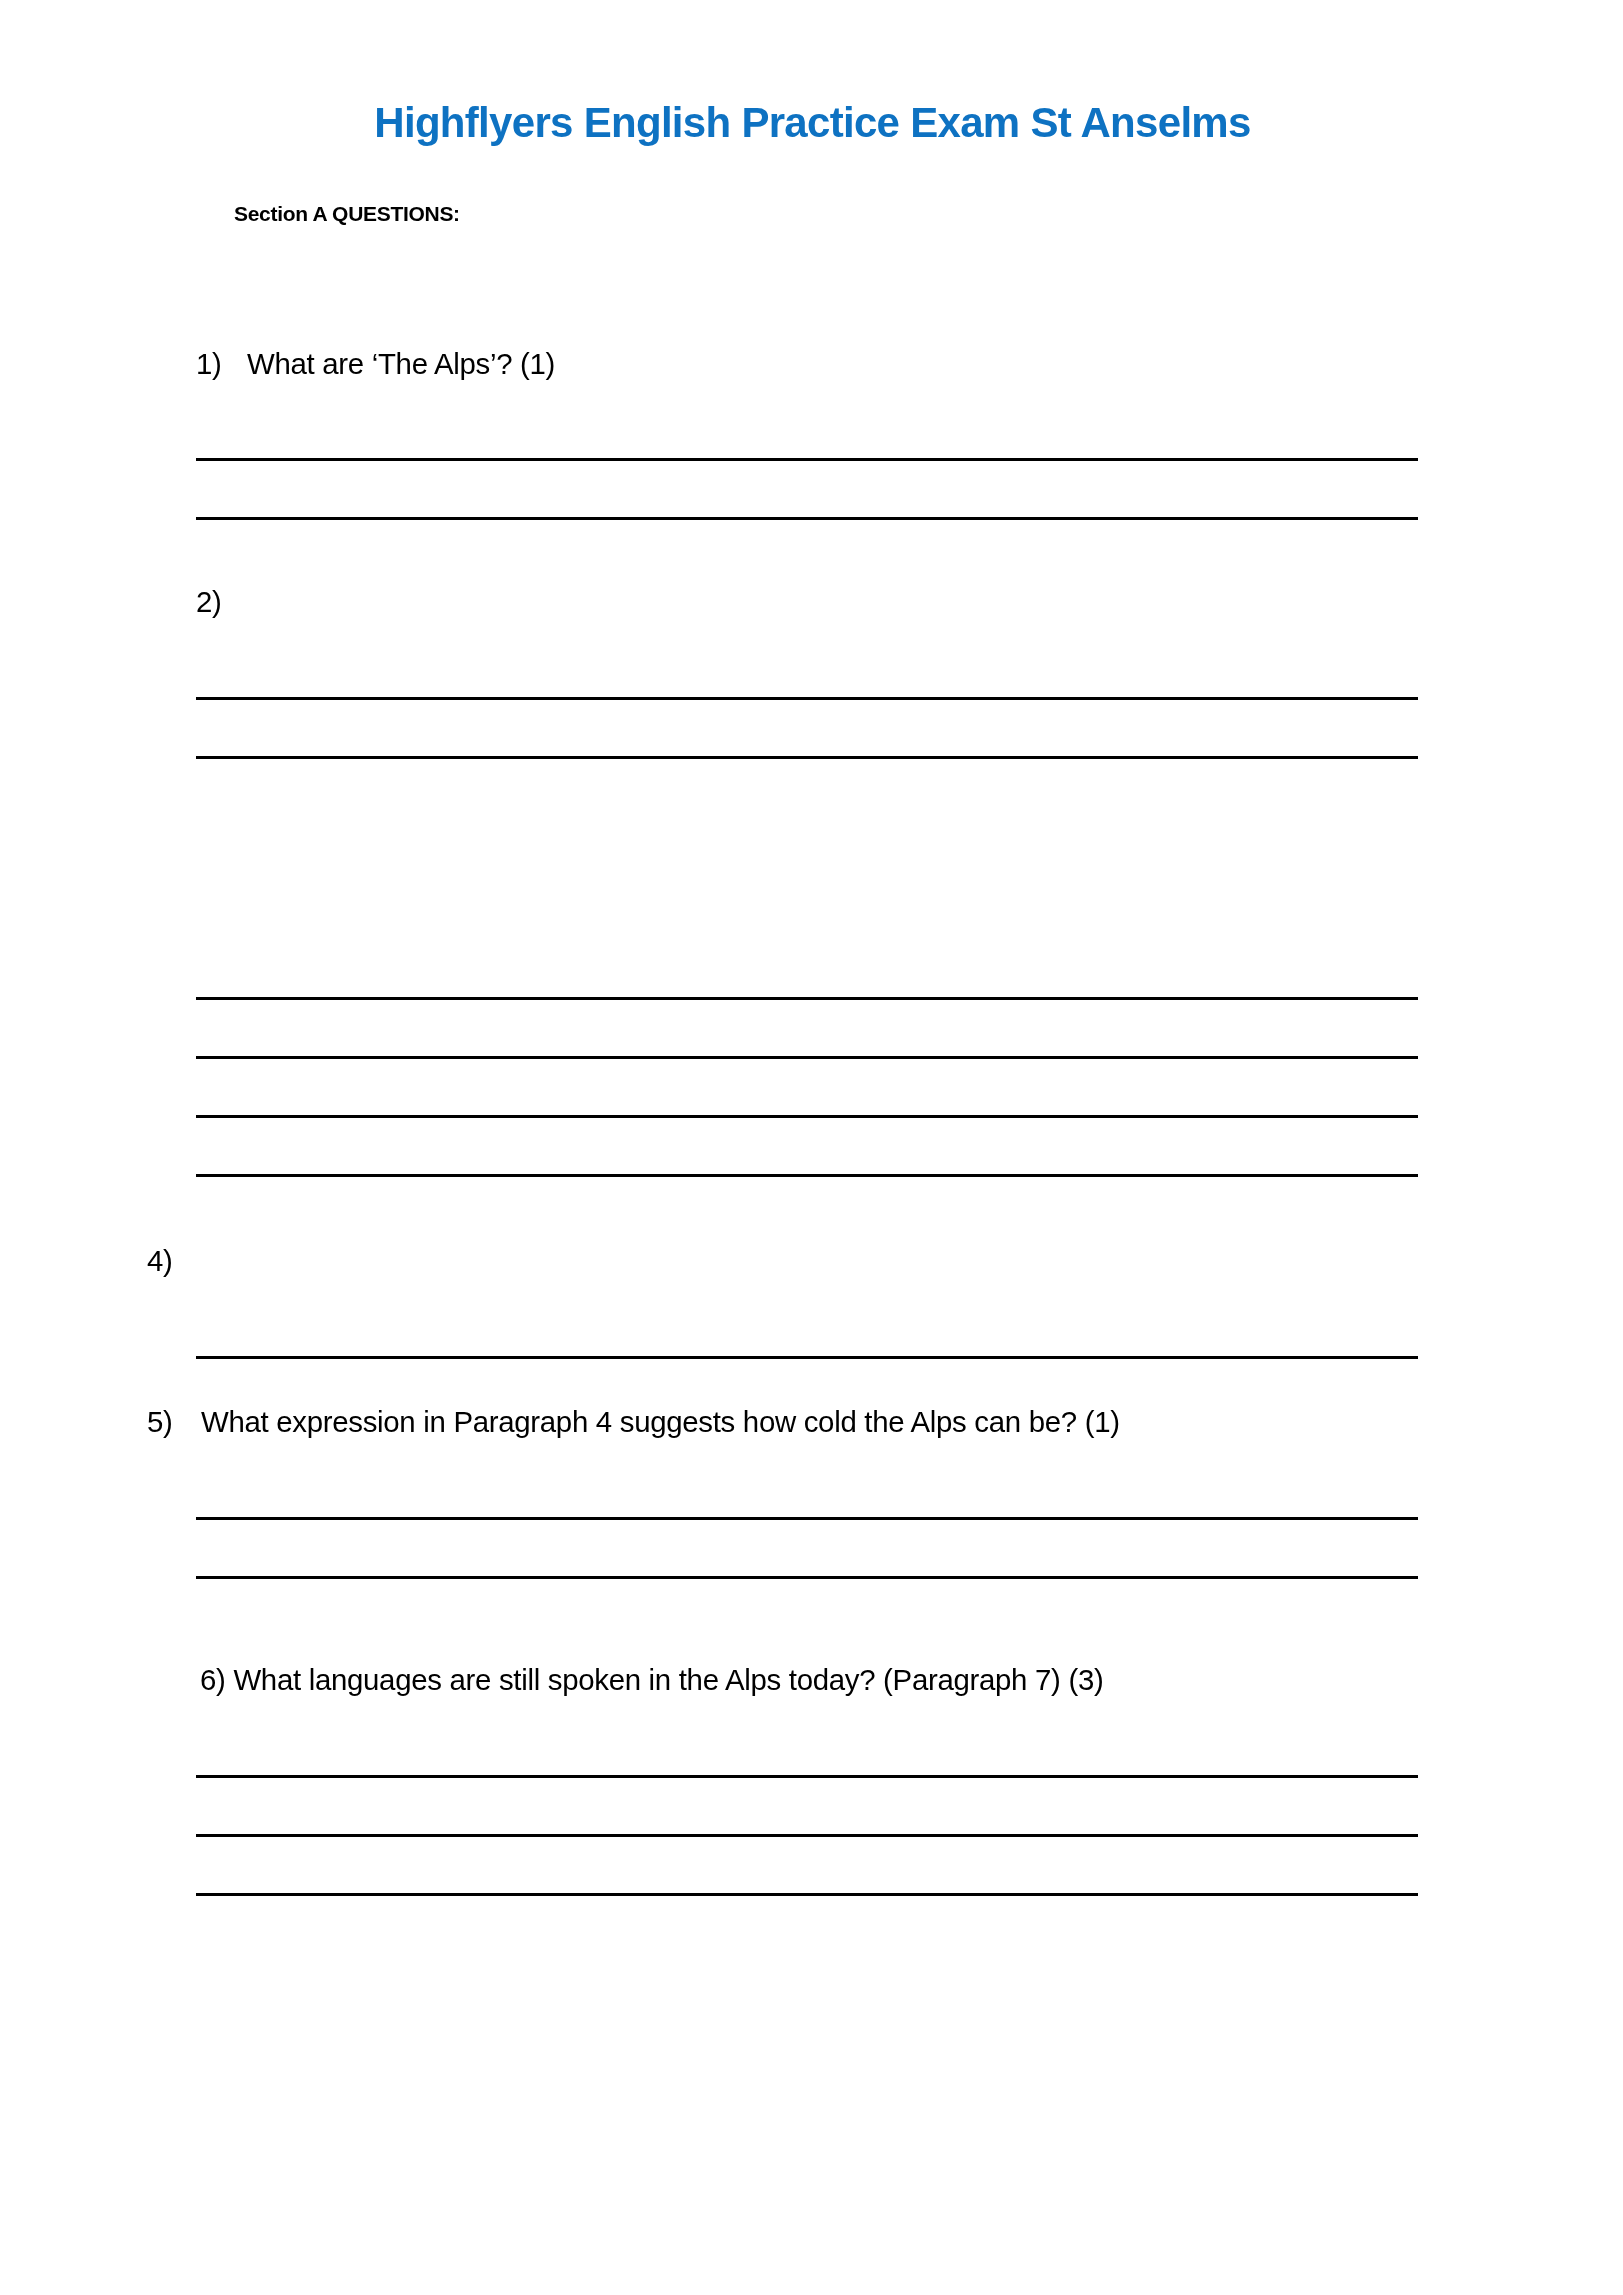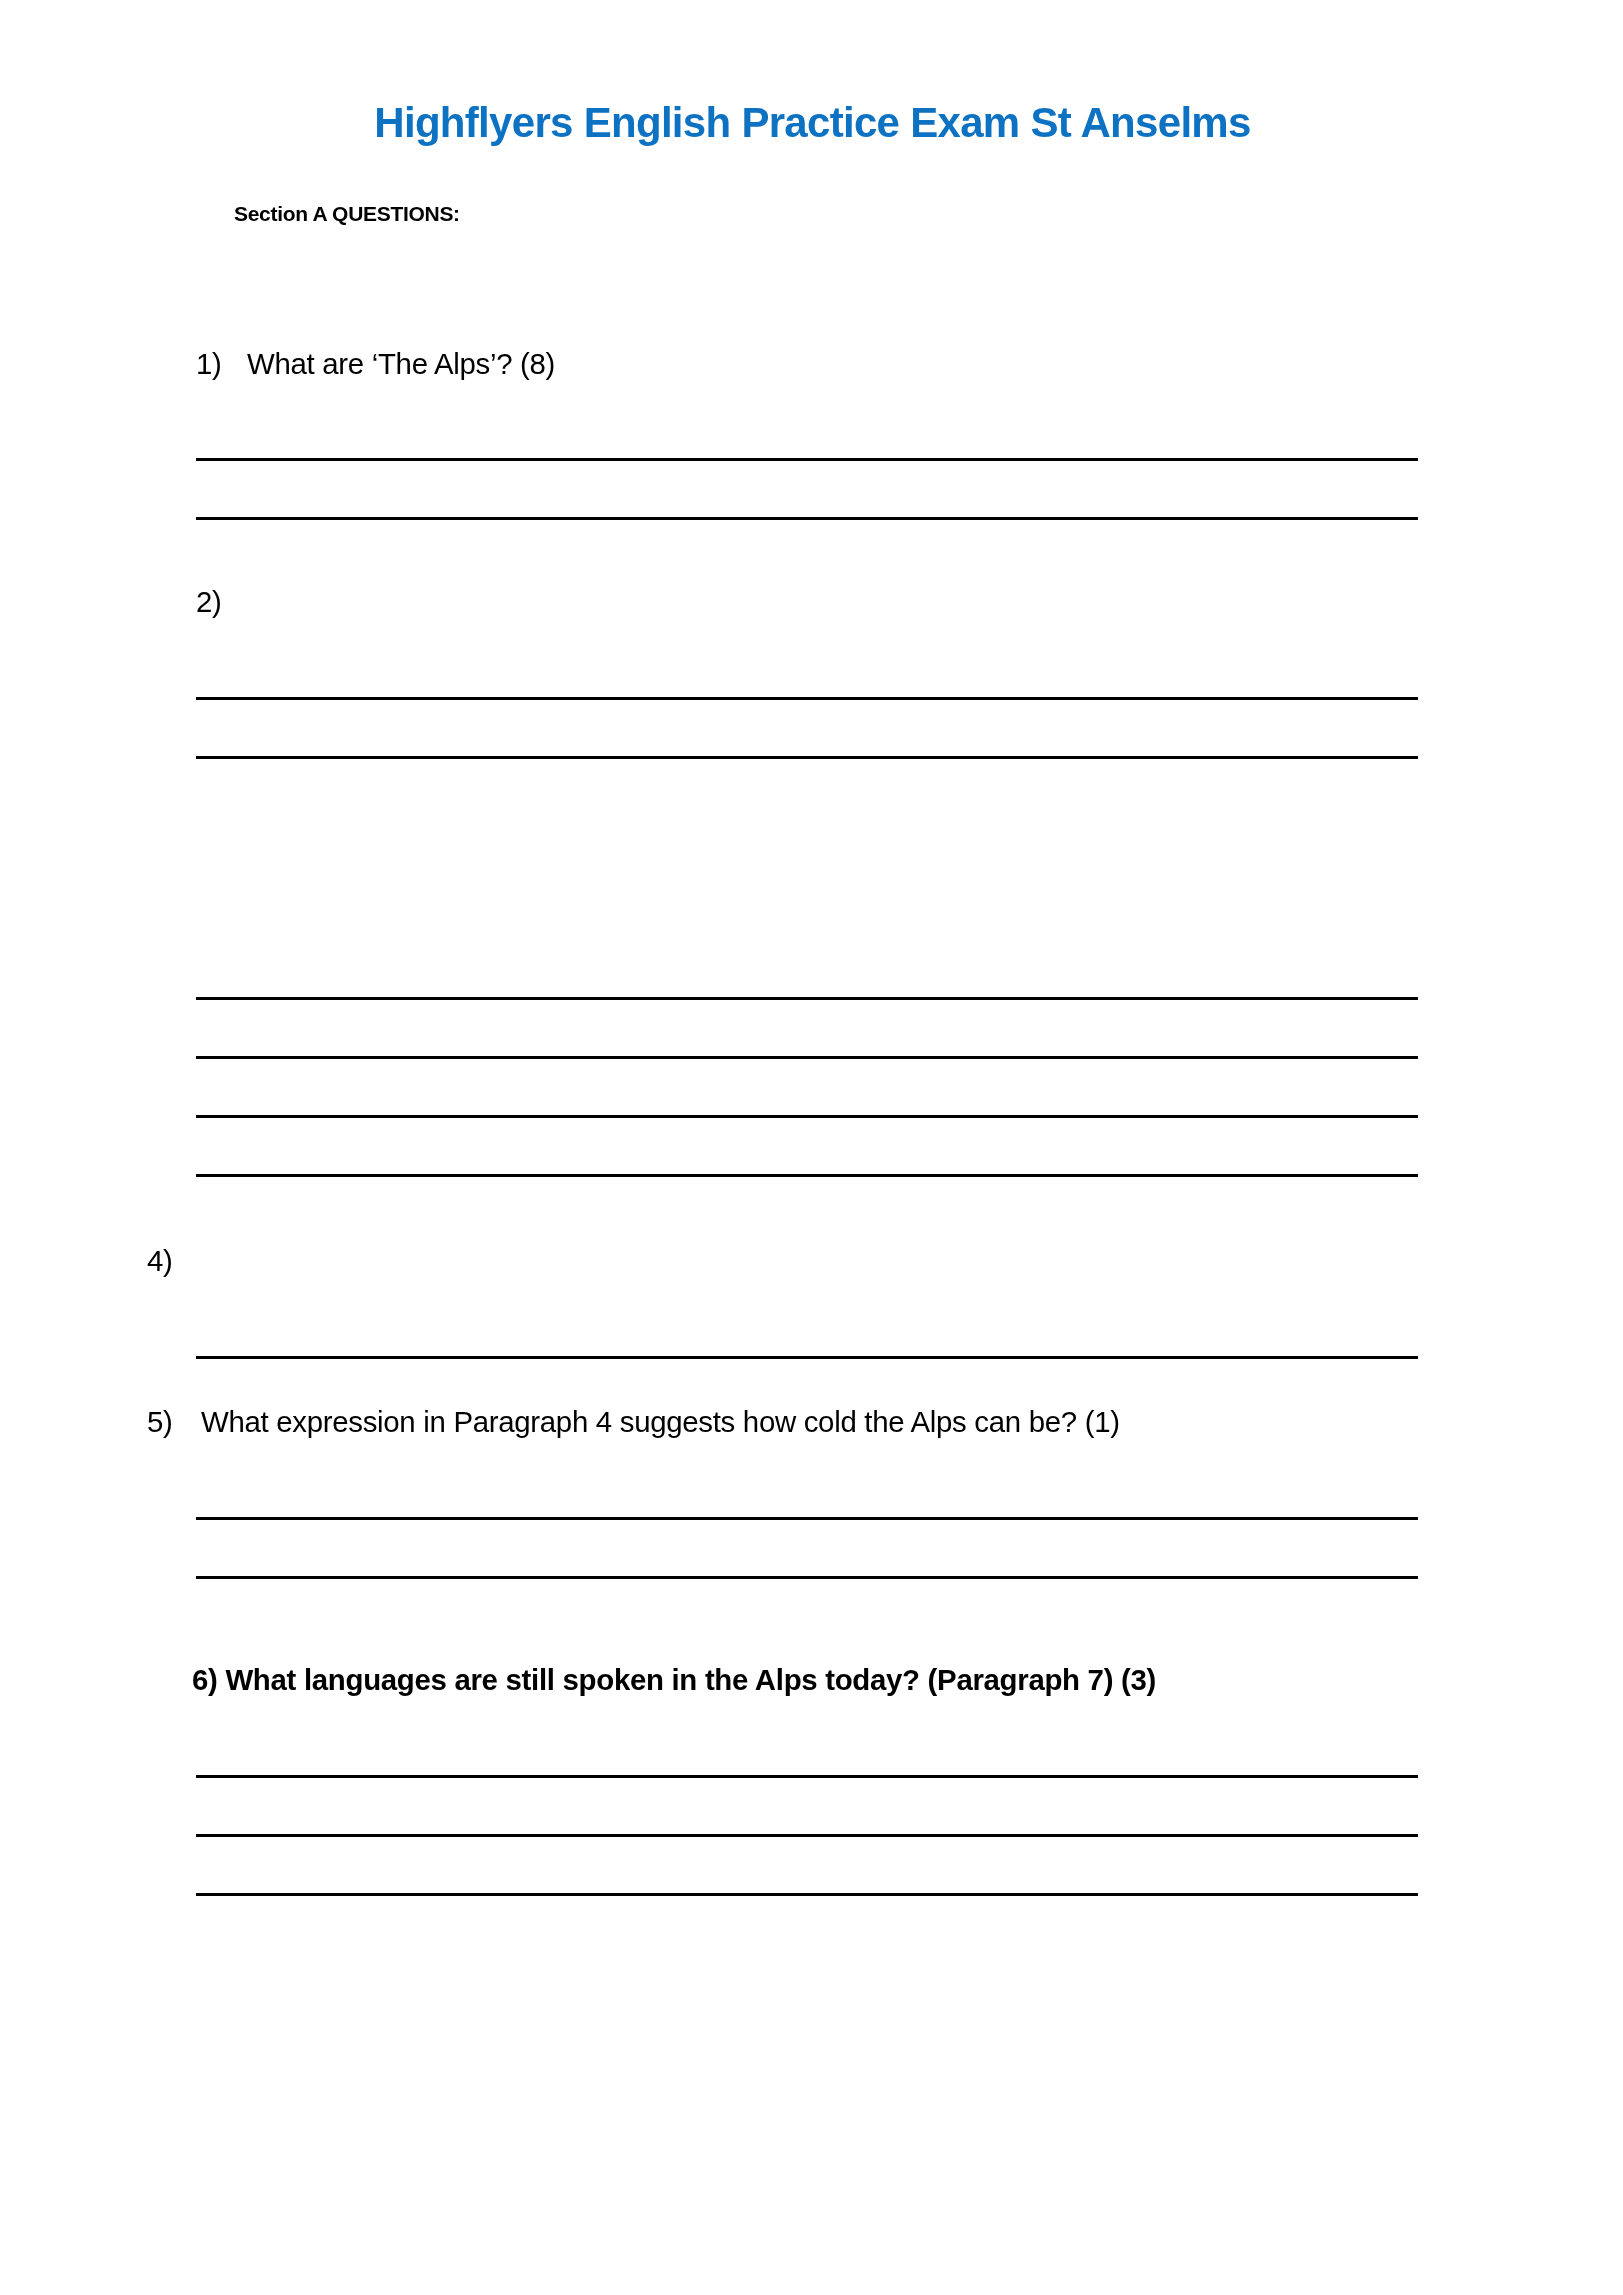--- a/index.html
+++ b/index.html
@@ -41,21 +41,21 @@
     white-space:nowrap;
   }
   .q.list .num{
     position:absolute;
     left:0;
     top:0;
   }
   #q1,#q2{ left:196px; padding-left:51px; }
   #q4,#q5{ left:147px; padding-left:54px; }
   #q3{ left:195px; }
-  #q6{ left:192px;font-weight:bold; }
+  #q6{ left:200px; }
   .lines{
     position:absolute;
     left:196px;
     width:1222px;
   }
   .answer-line{
     border-top:3.9px solid #000000;
     margin-top:56px;
     height:0;
   }
@@ -65,21 +65,21 @@
 <body>
 
 <div class="page">
 
   <h1 class="title" style="color: rgb(14, 114, 194);">Highflyers English Practice Exam St Anselms</h1>
 
   <div class="section-heading">Section A QUESTIONS:</div>
 
   <div class="q list" id="q1" style="top:344px">
     <span class="num">1)</span>
-    <span class="qt">What are ‘The Alps’? (8)</span>
+    <span class="qt">What are ‘The Alps’? (1)</span>
   </div>
   <div class="lines" style="top:458px">
       <div class="answer-line" style="border-top-color: rgb(0, 0, 0);"></div>
       <div class="answer-line" style="border-top-color: rgb(0, 0, 0);"></div>
     </div>
 
   <div class="q list" id="q2" style="top:582px">
     <span class="num">2)</span>
   </div>
   <div class="lines" style="top:697px">

